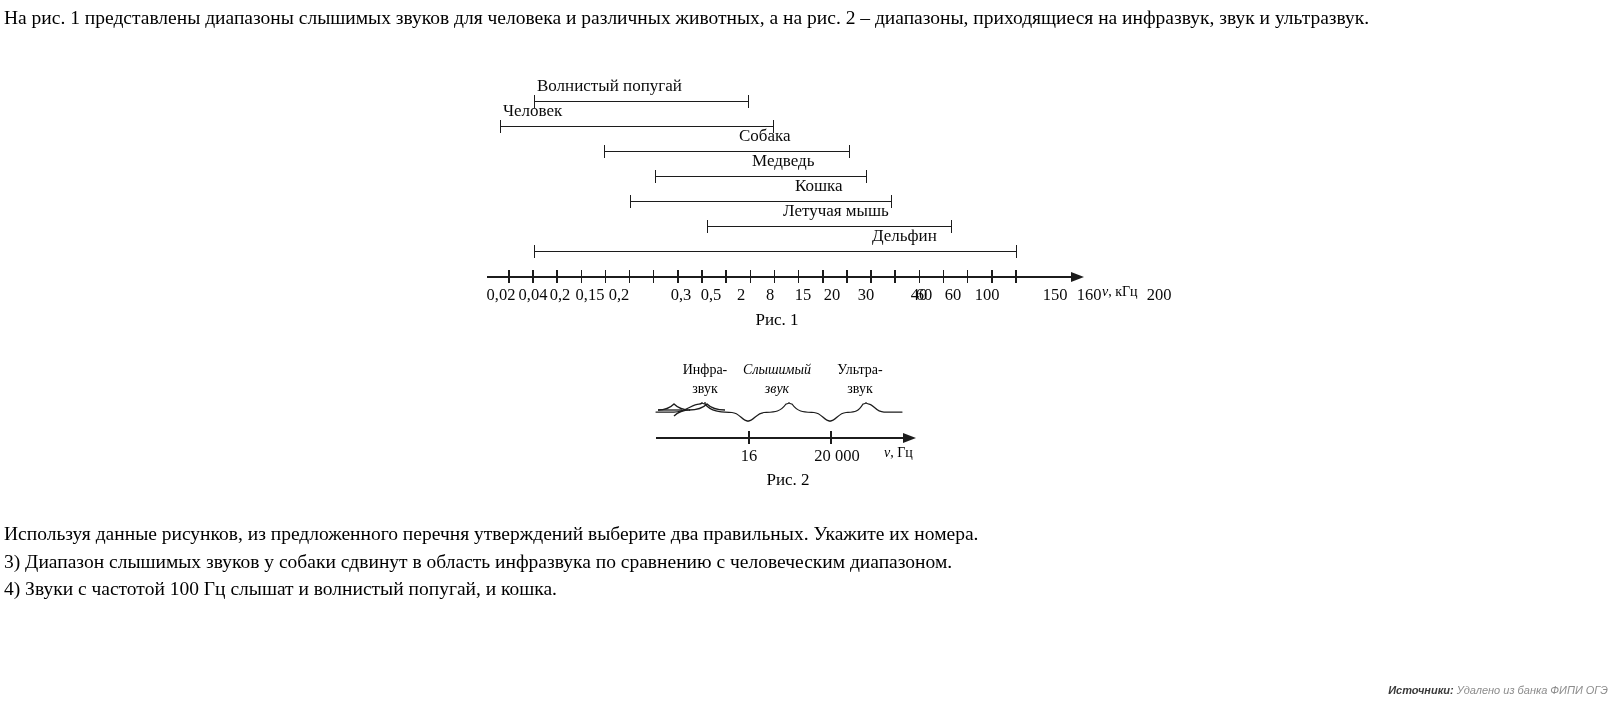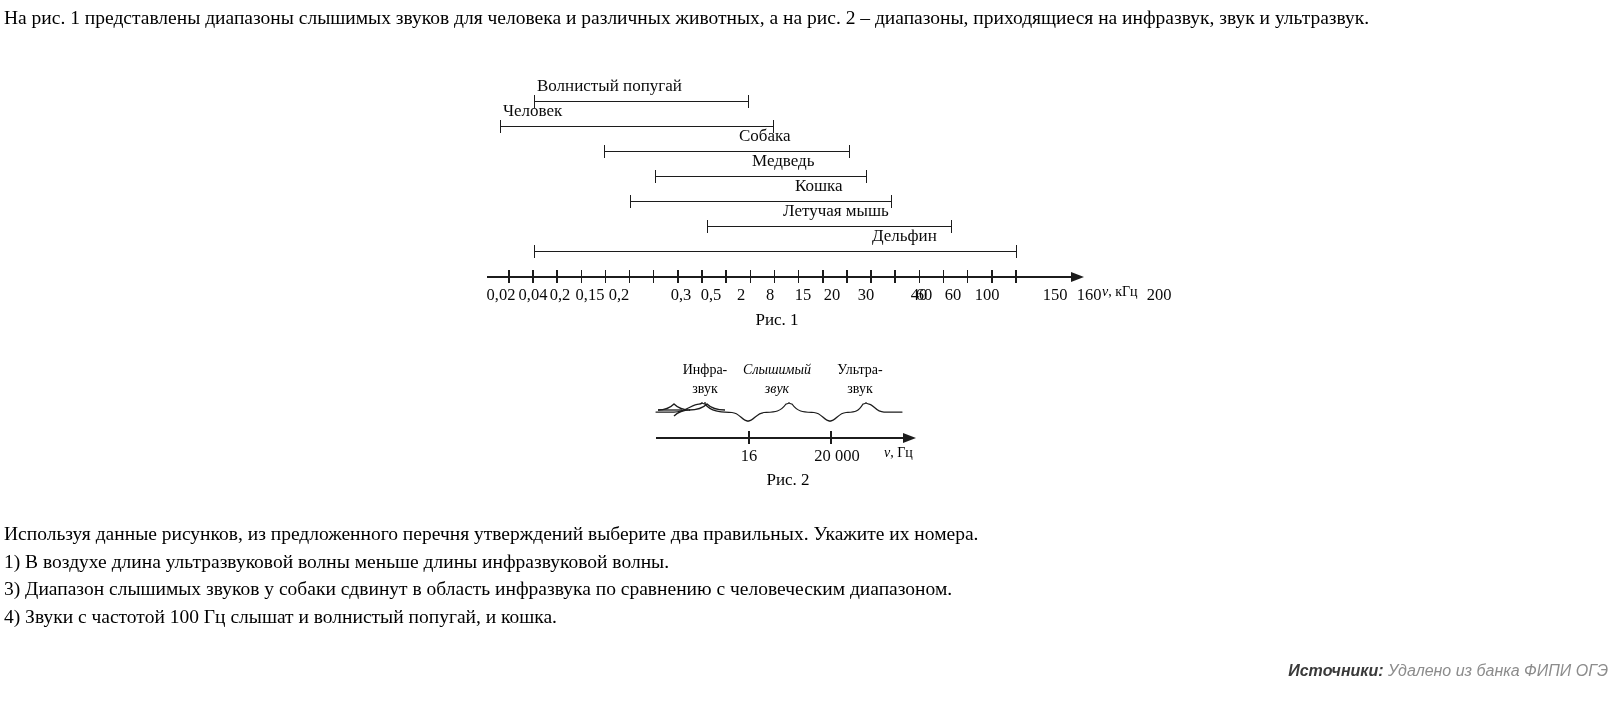--- a/index.html
+++ b/index.html
@@ -144,22 +144,22 @@
     font-size: 19.5px;
     line-height: 27.5px;
     margin-top: 36px;
   }
   .statements p { margin: 0; padding: 0; white-space: nowrap; }
 
   
   .footer {
     position: absolute;
     right: 8px;
-    bottom: 24px;
-    font-size: 16px;
+    bottom: 8px;
+    font-size: 11px;
     font-family: "Liberation Sans", sans-serif;
     font-style: italic;
     white-space: nowrap;
   }
   .footer .lbl { color: #3a3a3a; font-weight: bold; }
   .footer .val { color: #8c8c8c; }
 </style>
 </head>
 <body>
 
@@ -299,21 +299,20 @@
     <div class="axis-name" style="left:232px; top:93px;">
       <i>ν</i><span>, Гц</span>
     </div>
 
     <div class="fig-caption" style="left:136px; top:118px;">Рис.  2</div>
   </div>
 </div>
 
 <div class="statements">
   <p>Используя данные рисунков, из предложенного перечня утверждений выберите два правильных. Укажите их номера.</p>
-  <p>1) В воздухе длина ультразвуковой волны меньше длины инфразвуковой волны.</p>
   <p>3) Диапазон слышимых звуков у собаки сдвинут в область инфразвука по сравнению с человеческим диапазоном.</p>
   <p>4) Звуки с частотой 100 Гц слышат и волнистый попугай, и кошка.</p>
 </div>
 
 <div class="footer">
   <span class="lbl">Источники:</span>
   <span class="val">Удалено из банка ФИПИ ОГЭ</span>
 </div>
 
 </body></html>

